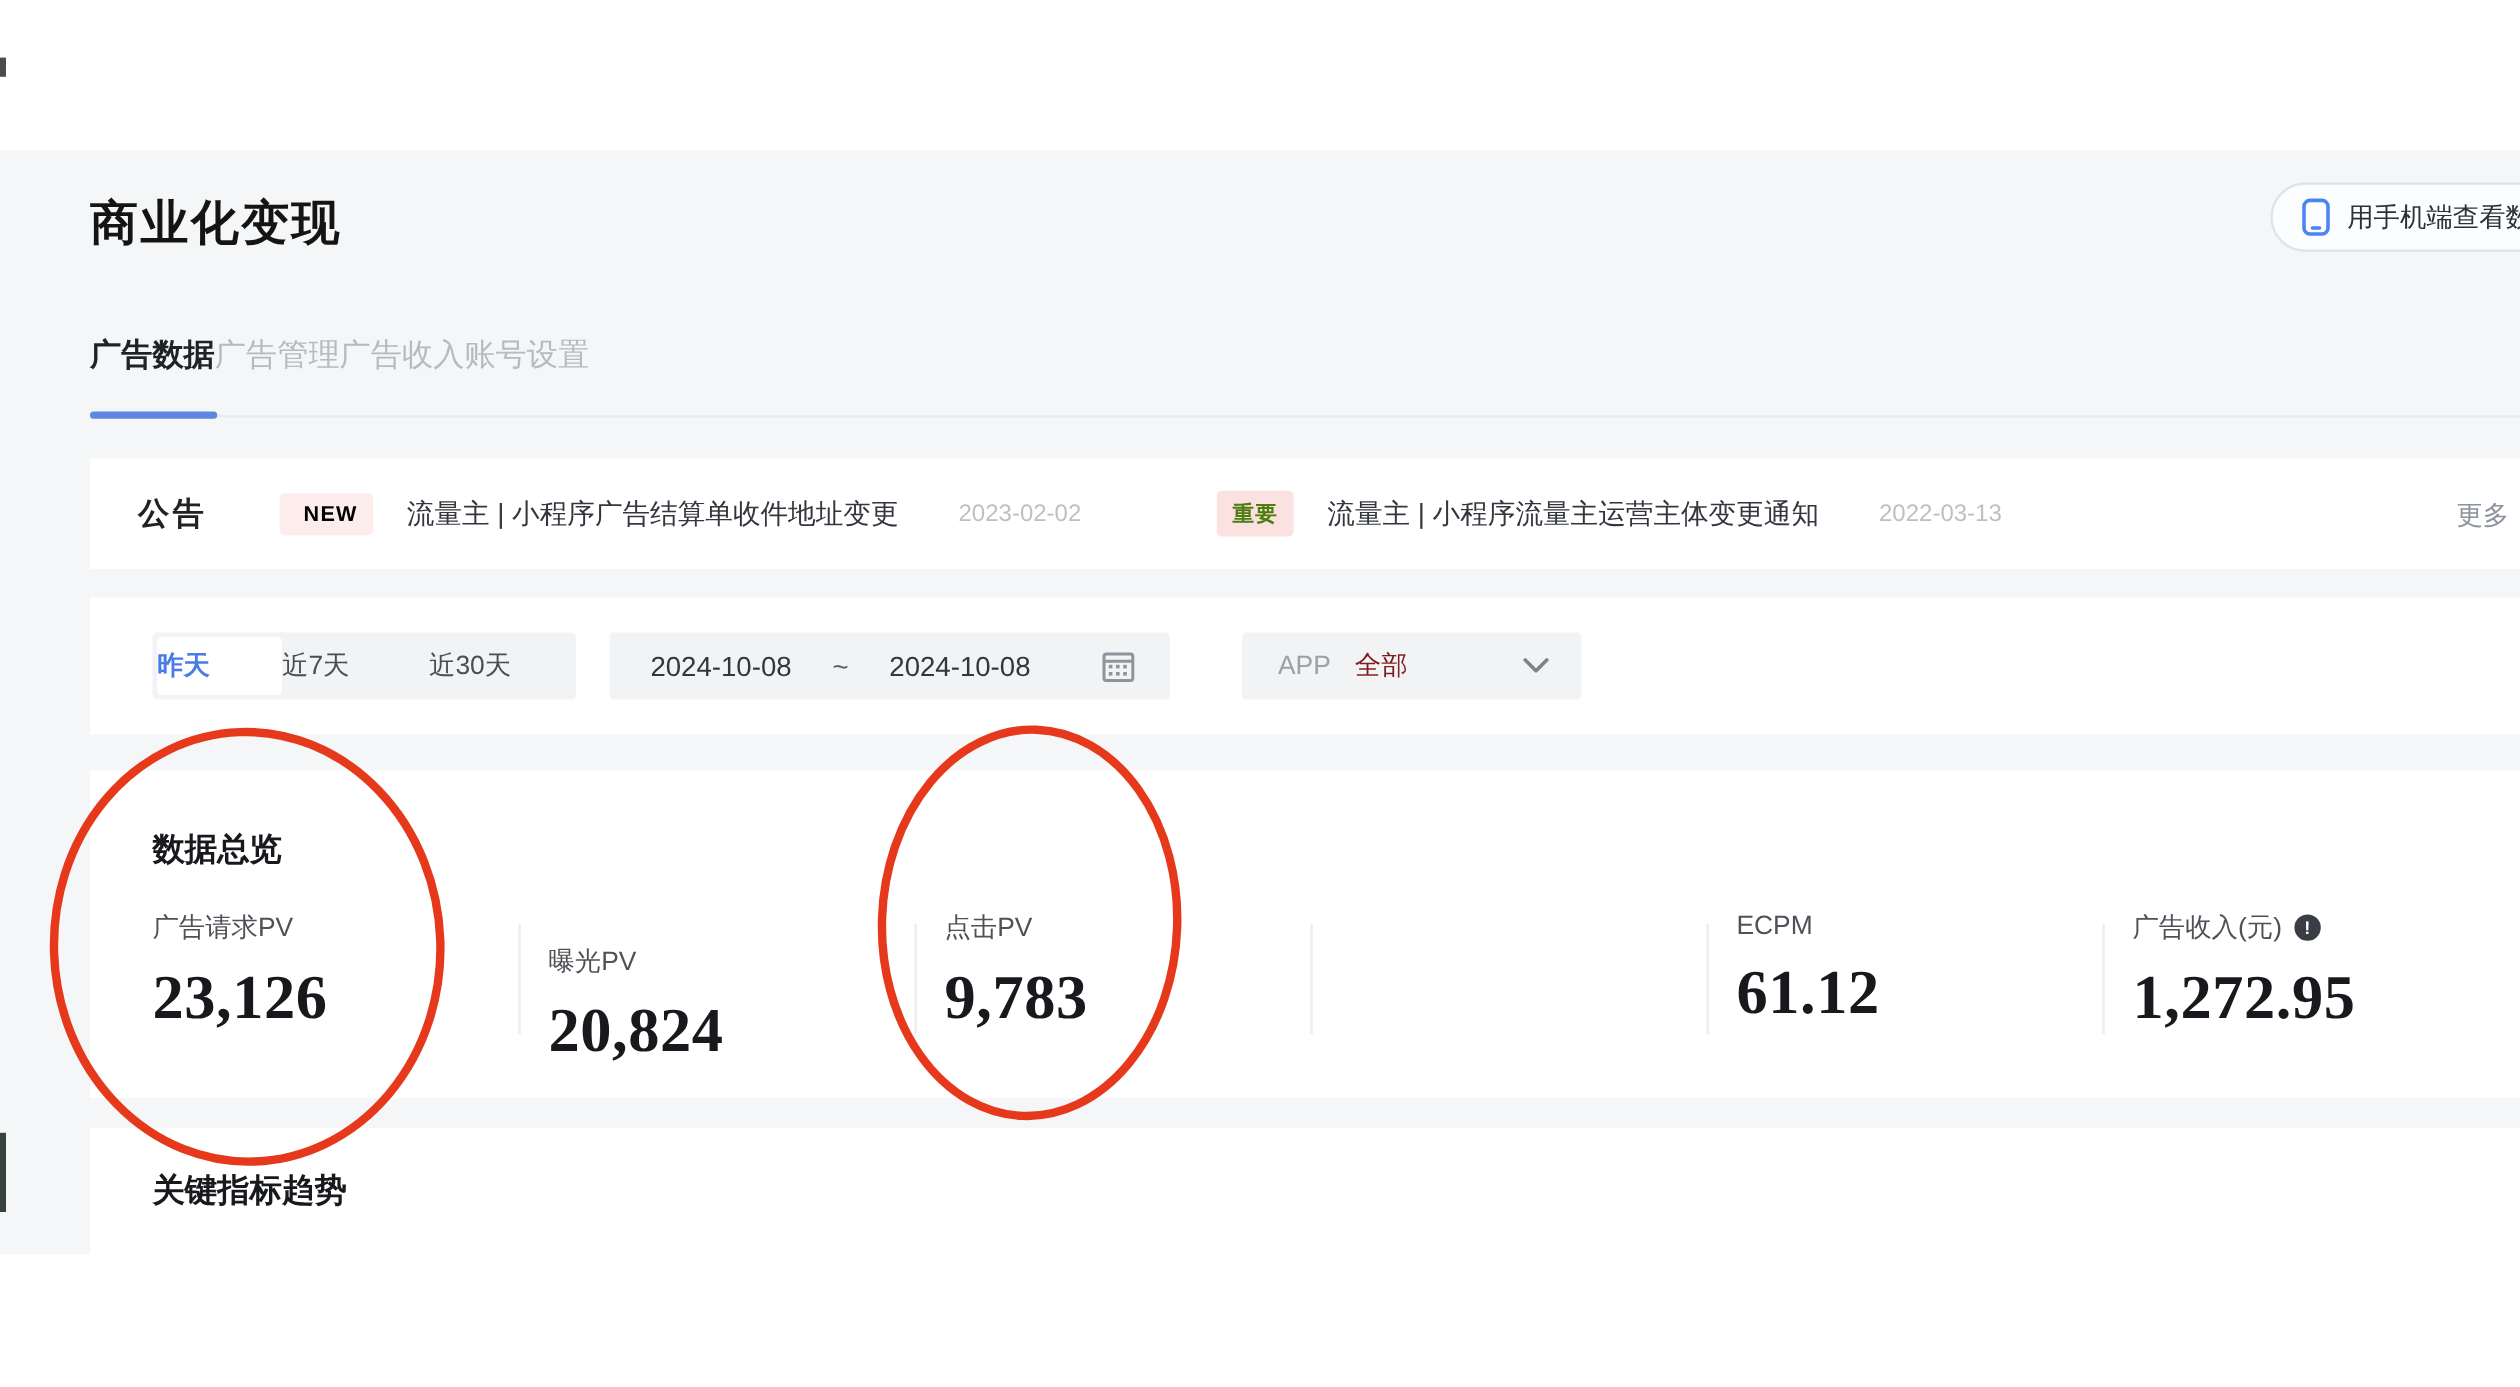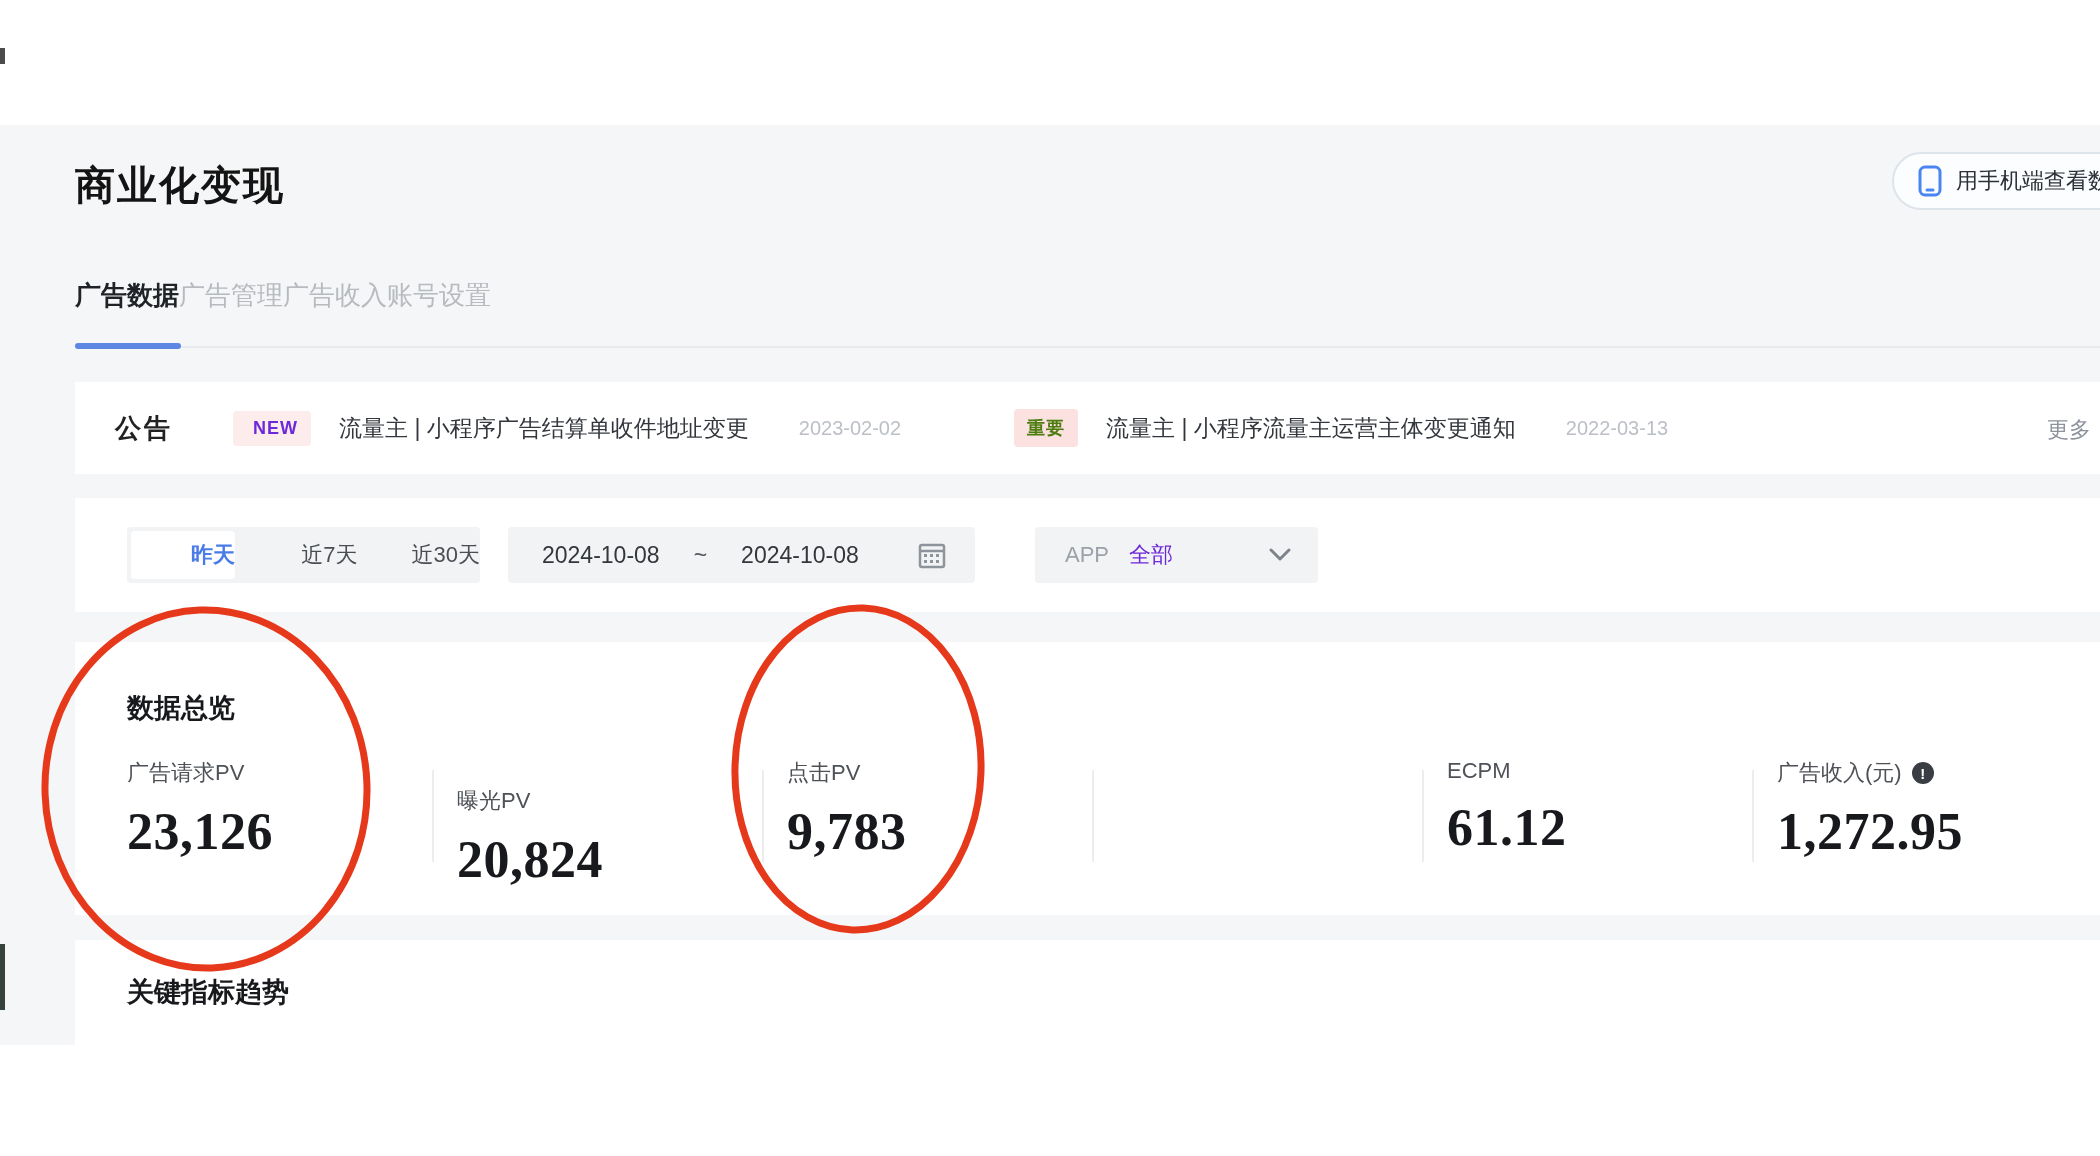--- a/index.html
+++ b/index.html
@@ -32,41 +32,41 @@
   .card { position:absolute; left:75px; width:2025px; background:#ffffff; }
   .card.notice  { top:382px; height:92px; }
   .card.filter  { top:498px; height:114px; }
   .card.metrics { top:642px; height:273px; }
   .card.trends  { top:940px; height:105px; }
 
   
   .notice-row { display:flex; align-items:center; height:100%; padding-left:40px; }
   .notice-heading { font-size:26px; font-weight:bold; color:#222; letter-spacing:3px; }
   .badge { font-size:18px; font-weight:bold; border-radius:4px; padding:7px 13px; letter-spacing:1px; }
-  .badge.new { background:#fdecec; color:#6d28d9; margin-left:60px;padding-left:20px; }
+  .badge.new { background:#fdecec; color:#000000; margin-left:60px;padding-left:20px; }
   .badge.imp { background:#fbe1e0; color:#4d7c0f; margin-left:113px; }
   .notice-title { font-size:23px; color:#33373d; font-weight:500; margin-left:28px; cursor:pointer; }
   .notice-date { font-size:20px; color:#bcc0c6; margin-left:50px; }
   .notice-more { position:absolute; left:1972px; top:33px; font-size:22px; color:#8d939c; cursor:pointer; white-space:nowrap; }
 
   
   .seg { position:absolute; left:52px; top:29px; width:353px; height:56px; background:#f2f3f5; border-radius:4px;
     display:flex; align-items:center; }
-  .seg-item { flex:1; text-align:right; font-size:22px; color:#4a4e54; cursor:pointer; }
+  .seg-item { flex:1; text-align:left; font-size:22px; color:#4a4e54; cursor:pointer; }
   .seg-item.selected { flex:none; width:104px; height:48px; line-height:48px; margin-left:4px; background:#ffffff;
     border-radius:4px; color:#4a7ce8; font-weight:bold; }
   .date-box { position:absolute; left:433px; top:29px; width:467px; height:56px; background:#f2f3f5; border-radius:4px;
     display:flex; align-items:center; padding:0 28px 0 34px; cursor:pointer; }
   .date-box .d { font-size:23px; color:#33363b; }
   .date-box .tilde { font-size:23px; color:#55585e; margin:0 34px; }
   .date-box .cal { margin-left:auto; }
   .app-box { position:absolute; left:960px; top:29px; width:283px; height:56px; background:#f2f3f5; border-radius:4px;
     display:flex; align-items:center; padding:0 26px 0 30px; cursor:pointer; }
   .app-box .lbl { font-size:22px; color:#9ba1a9; }
-  .app-box .val { font-size:22px; color:#6d28d9; margin-left:20px; }
+  .app-box .val { font-size:22px; color:#7f1d1d; margin-left:20px; }
   .app-box .chev { margin-left:auto; }
 
   
   .section-heading { font-size:27px; font-weight:bold; color:#17191c; }
   .metrics .section-heading { position:absolute; left:52px; top:48px; }
   .metric { position:absolute; top:116px; width:300px; }
   .metric .m-label { font-size:22px; color:#4e5257; display:flex; align-items:center; gap:10px; }
   .metric .m-value { font-size:52px; font-weight:bold; color:#17191c; margin-top:14px; letter-spacing:0.5px;font-family:Liberation Serif, serif; }
   .m0 { left:52px; } .m1 { left:382px;margin-top:28px; } .m2 { left:712px; }
   .m3 { left:1042px; } .m4 { left:1372px; } .m5 { left:1702px; }

